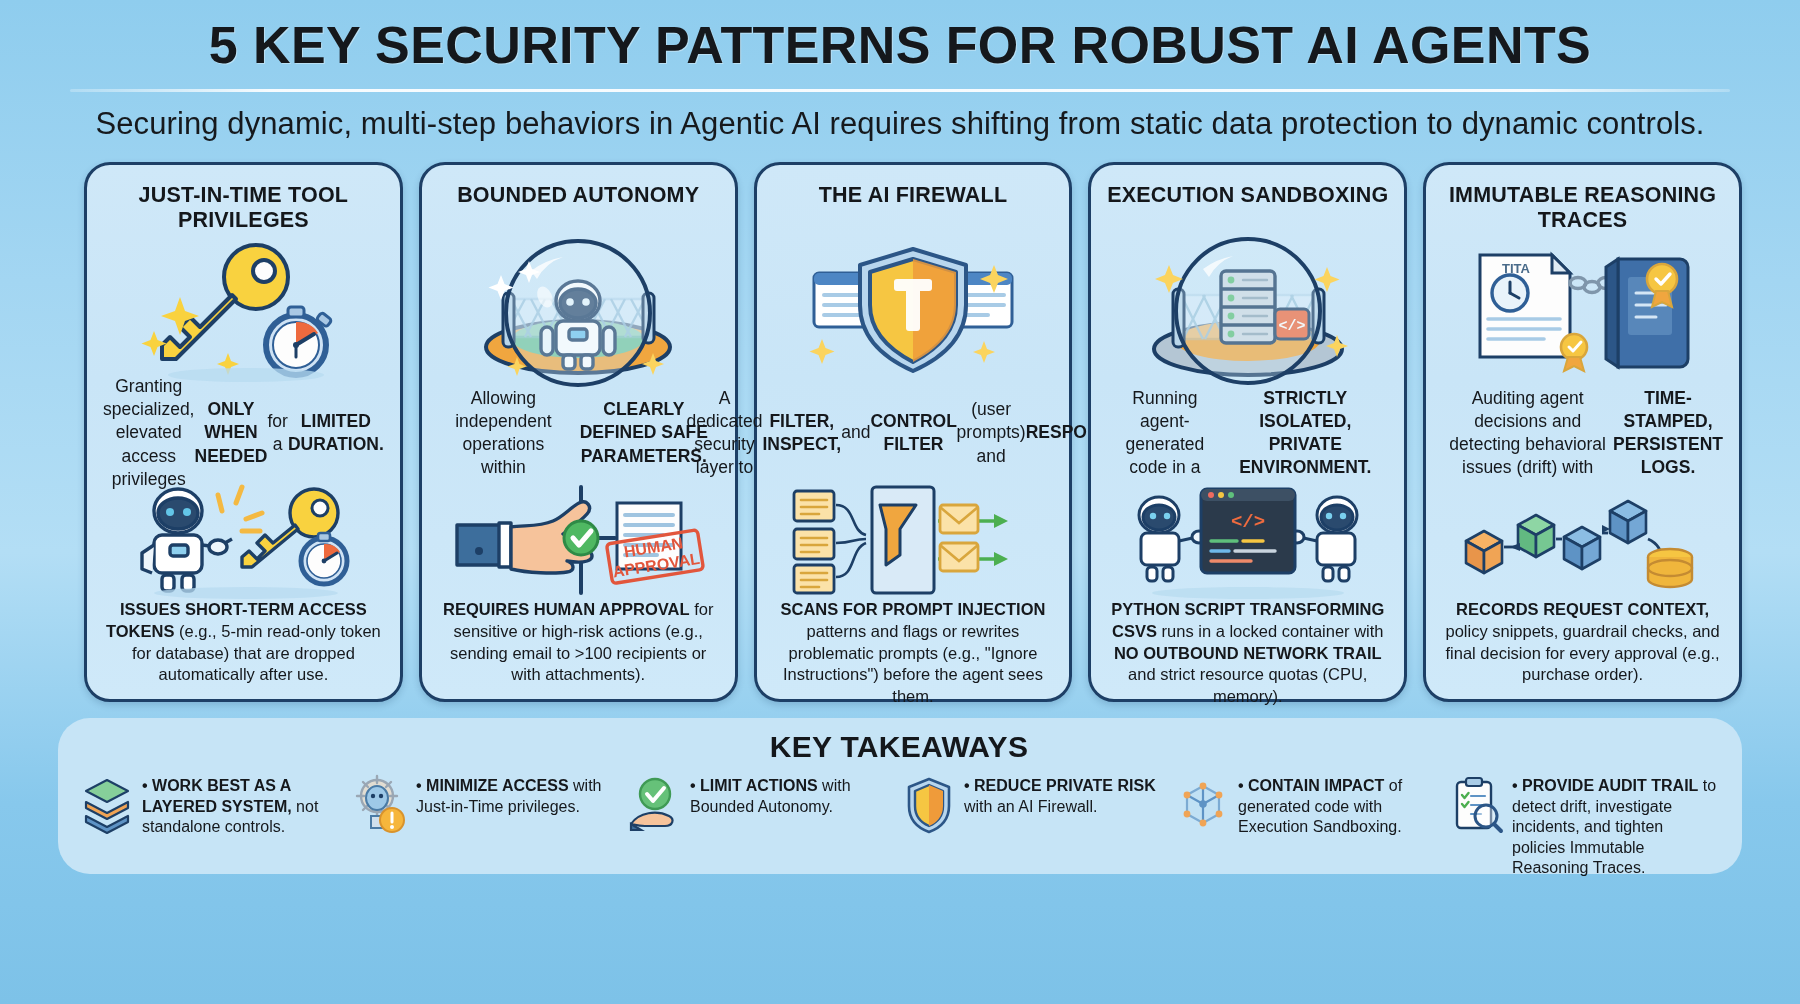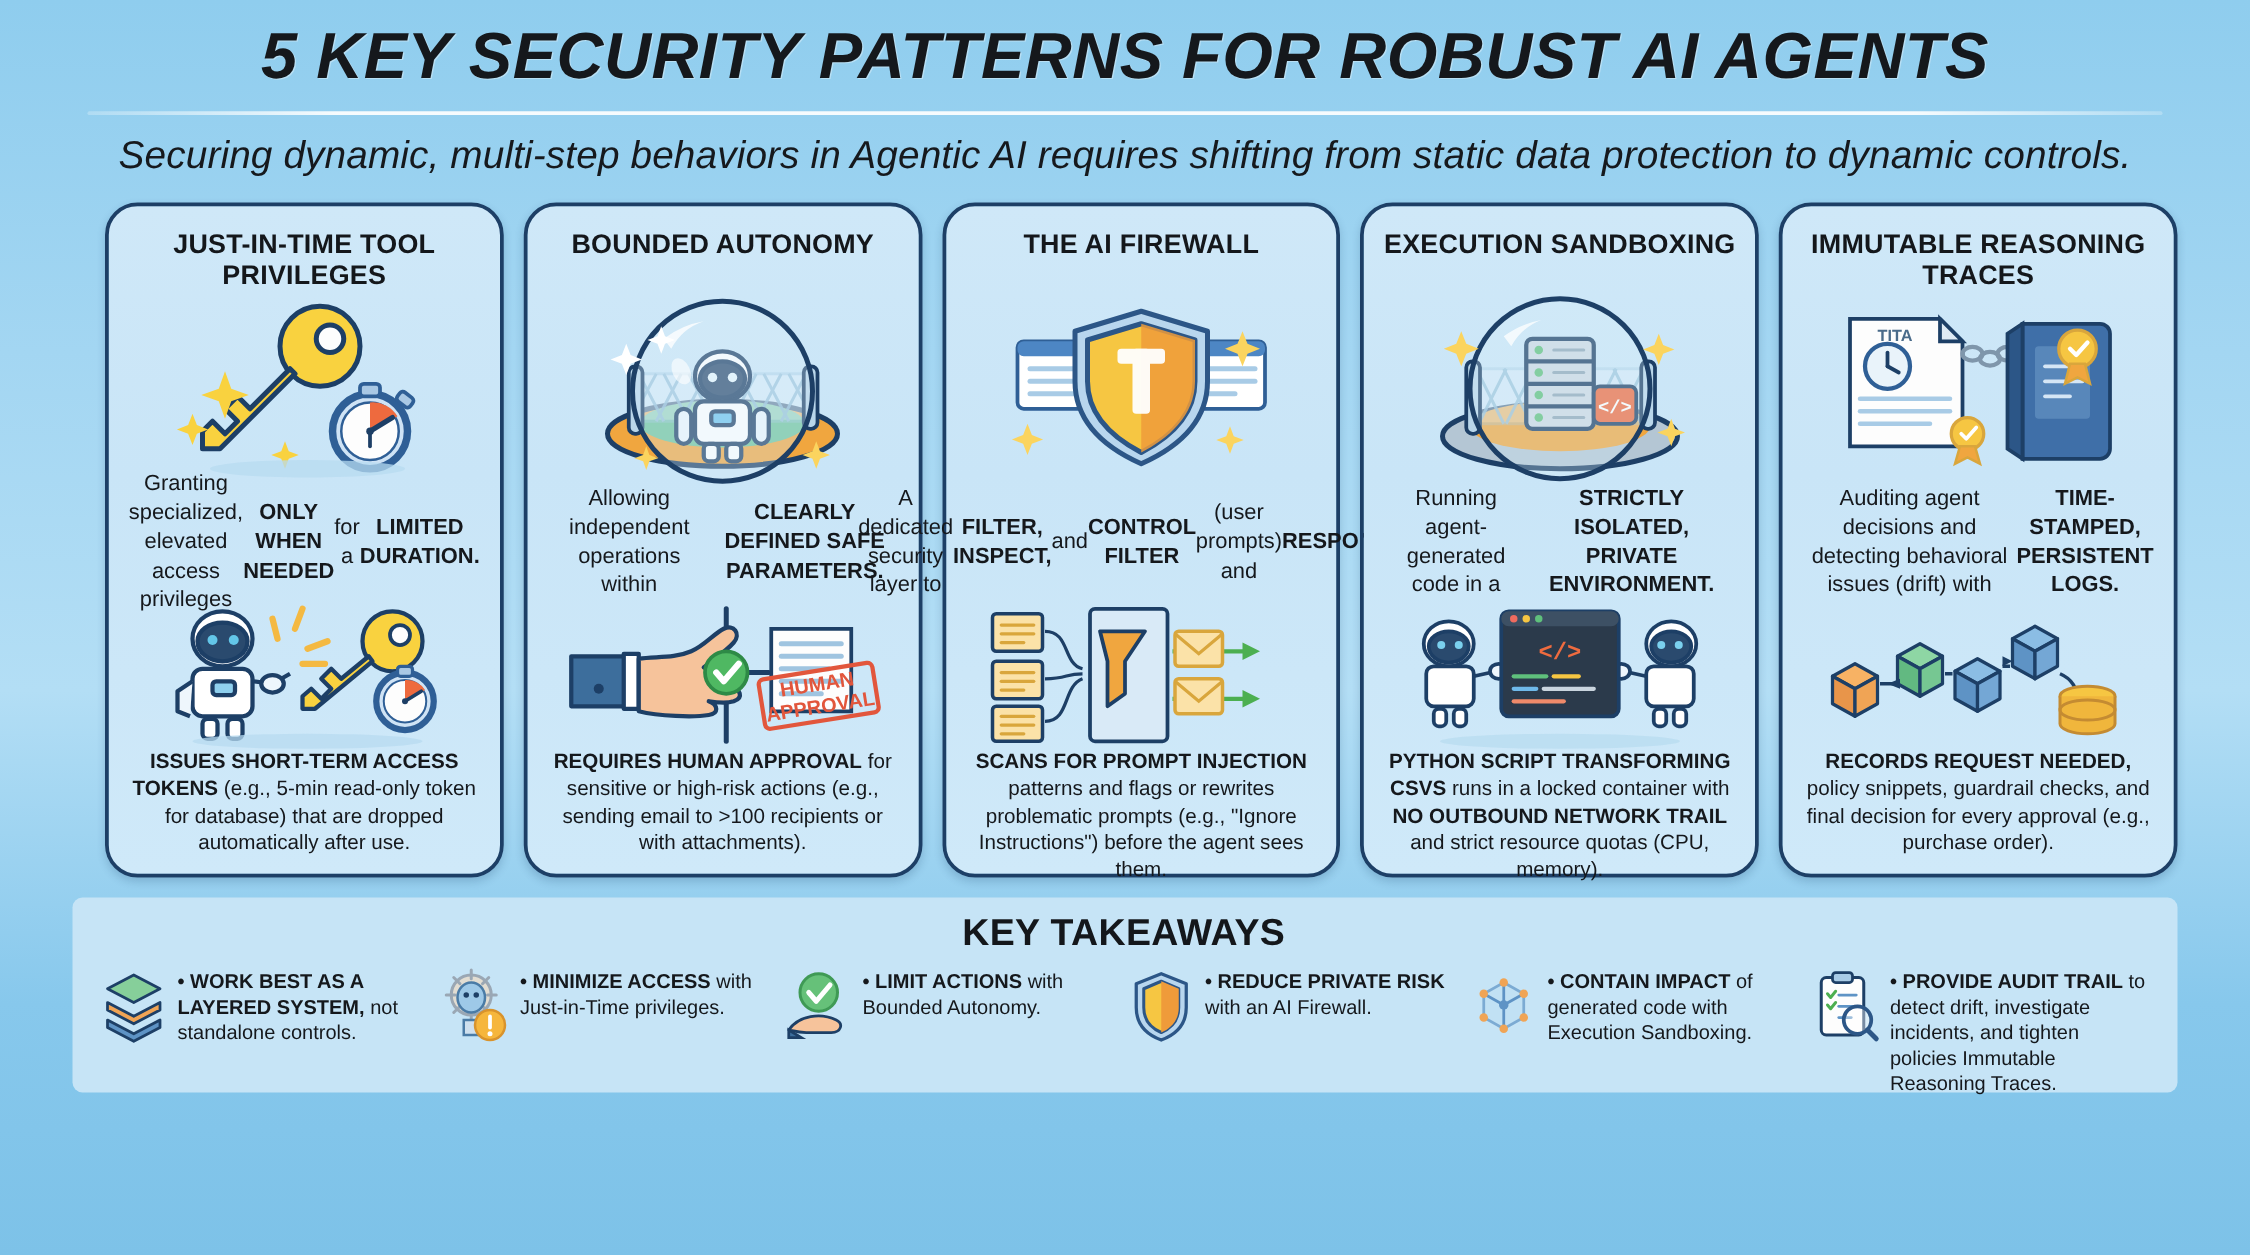--- a/index.html
+++ b/index.html
@@ -8,21 +8,21 @@
     width: 1800px; height: 1004px;
     font-family: "Liberation Sans", sans-serif;
     overflow: hidden;
   }
   body {
     background: linear-gradient(180deg, #8fcdee 0%, #a3d6f2 28%, #b3def5 55%, #87c8ec 80%, #7dc2e8 100%);
     position: relative;
   }
 
   
-  .header { padding: 18px 60px 0 60px; text-align: center; font-style: italic; }
+  .header { padding: 18px 60px 0 60px; text-align: center; }
   .title {
     font-size: 52px; font-weight: 700; letter-spacing: 0.4px;
     color: #15181c; text-transform: uppercase;
     text-shadow: 1px 1px 0 rgba(255,255,255,0.35);
     line-height: 1.06;
   }
   .title-rule {
     height: 3px; margin: 16px auto 0 auto; width: 1660px;
     background: linear-gradient(90deg, rgba(255,255,255,0.25), rgba(255,255,255,0.92) 12%, rgba(255,255,255,0.92) 88%, rgba(255,255,255,0.25));
     border-radius: 2px;
@@ -64,21 +64,21 @@
   .card-foot {
     font-size: 16.5px; color: #15181c; text-align: center;
     line-height: 1.32; padding: 0 2px; margin-top: auto;
   }
   b { font-weight: 700; }
 
   
   .takeaways {
     margin: 16px 58px 0 58px;
     background: #c6e4f6;
-    border-radius: 8px;
+    border-radius: 32px;
     padding: 12px 24px 16px 22px;
     height: 156px;
   }
   .takeaways-title {
     text-align: center; font-size: 30px; font-weight: 700;
     color: #14171b; text-transform: uppercase; letter-spacing: 0.3px;
     margin-bottom: 10px;
   }
   .take-items { display: flex; gap: 6px; align-items: flex-start; }
   .take-item { flex: 1 1 0; min-width: 0; display: flex; gap: 8px; align-items: flex-start; }
@@ -494,21 +494,21 @@
         <path d="M52 66 l10 -4 v8z" fill="#1d3f66"></path>
         <path d="M152 48 l-8 -4 v8z" fill="#1d3f66"></path>
         <path d="M204 82 l-5 -10 10 0z" fill="#1d3f66"></path>
         <g stroke="#c48b32" stroke-width="2.4">
           <ellipse cx="212" cy="76" rx="22" ry="8" fill="#f6c642"></ellipse>
           <path d="M190 76 v22 a22 8 0 0 0 44 0 v-22" fill="#f0b63c"></path>
           <ellipse cx="212" cy="87" rx="22" ry="8" fill="none"></ellipse>
         </g>
       </svg>
     </div>
-    <div class="card-foot"><b>RECORDS REQUEST NEEDED,</b> policy snippets, guardrail checks, and final decision for every approval (e.g., purchase order).</div>
+    <div class="card-foot"><b>RECORDS REQUEST CONTEXT,</b> policy snippets, guardrail checks, and final decision for every approval (e.g., purchase order).</div>
   </div>
 
 </div>
 
 <div class="takeaways">
   <div class="takeaways-title">KEY TAKEAWAYS</div>
   <div class="take-items">
 
     <div class="take-item">
       <div class="take-ico">

